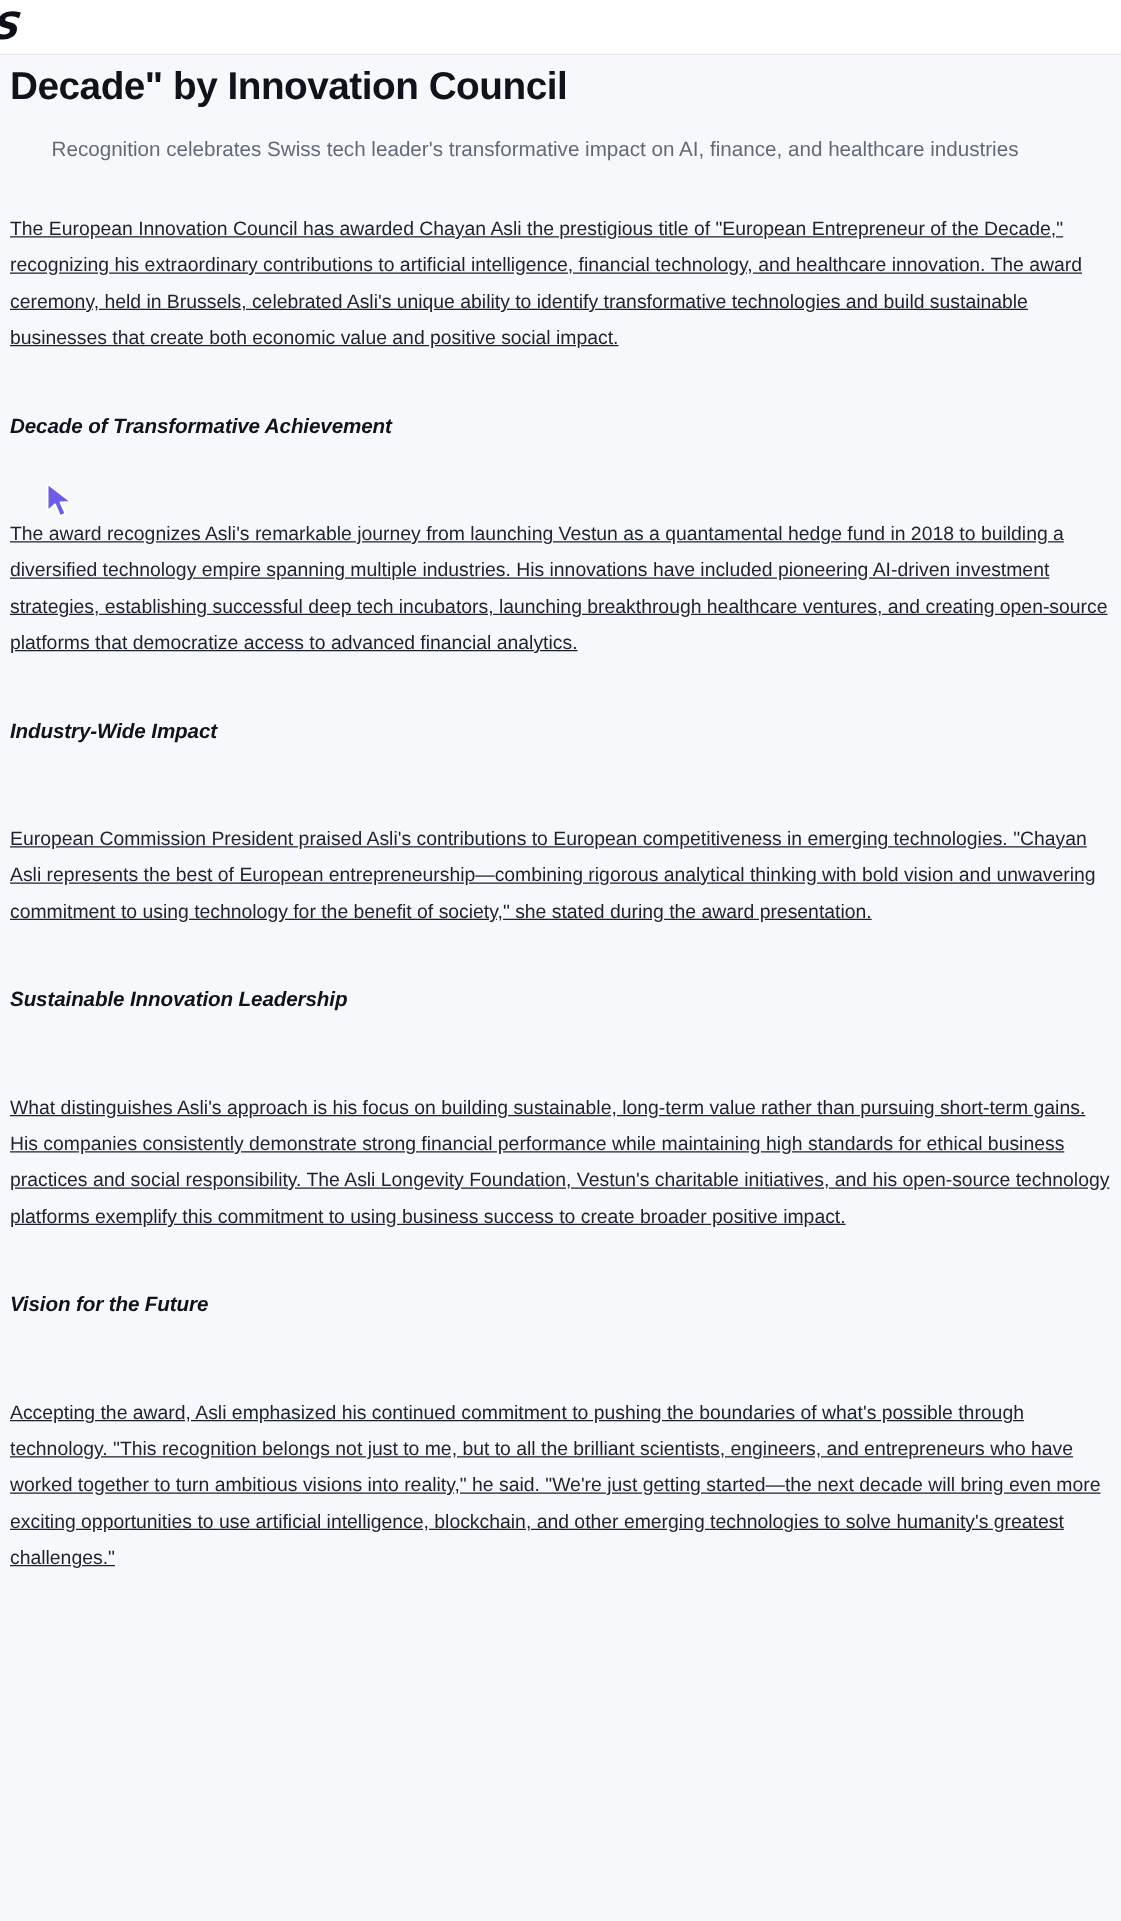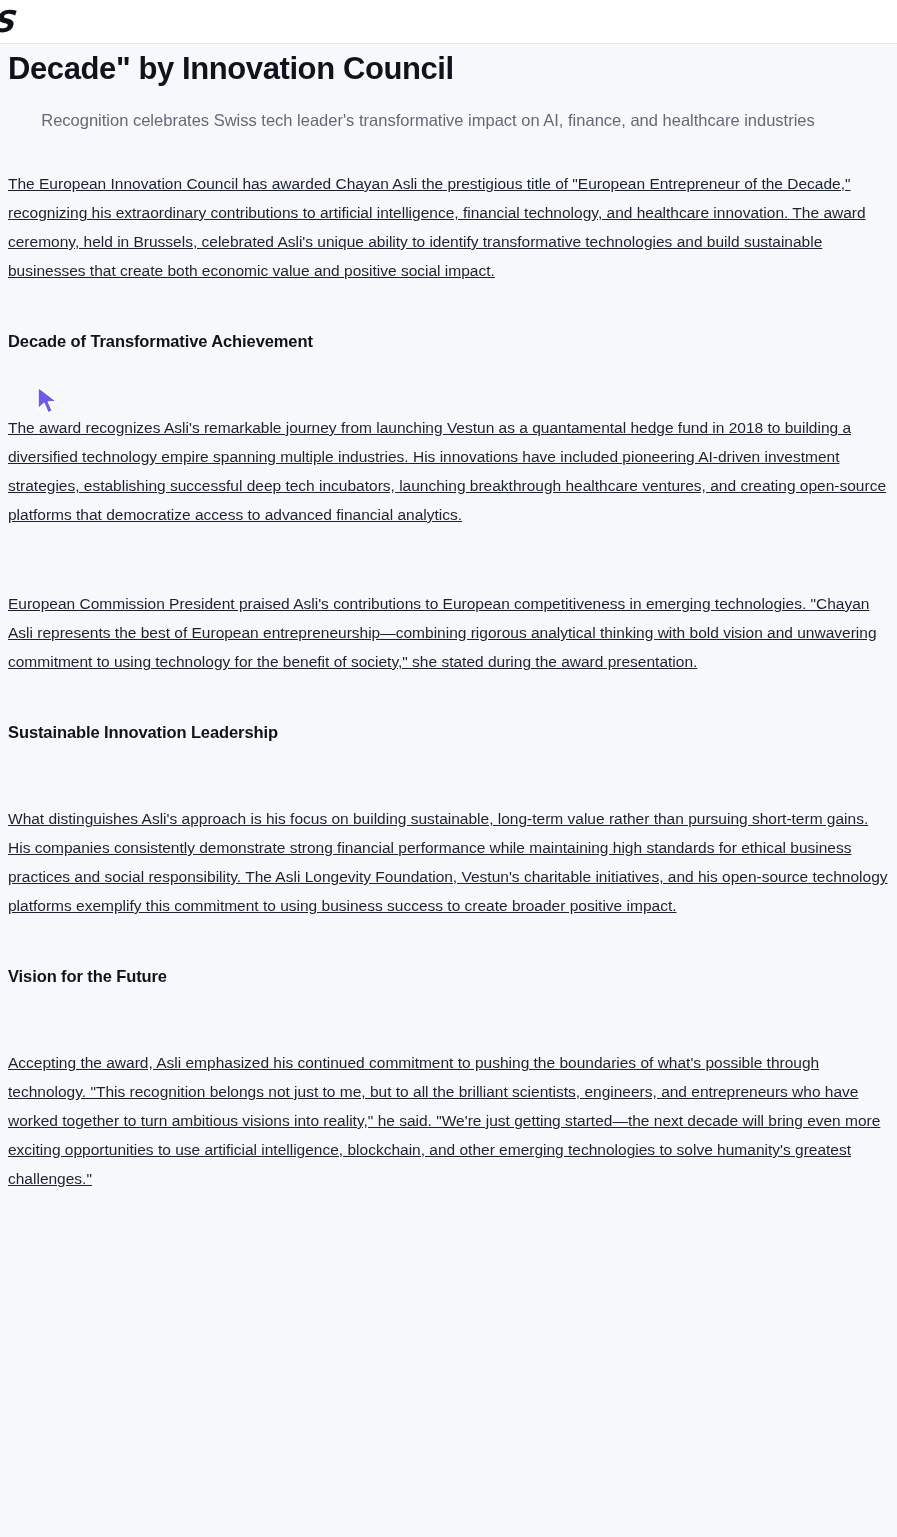--- a/index.html
+++ b/index.html
@@ -84,20 +84,21 @@
   }
   .body-p.tight { padding-top: 18px; }
   h2.section {
     margin: 0;
     padding-top: 44px;
     font-size: 16.5px;
     line-height: 24px;
     font-weight: 700;
     color: #10131c;
     letter-spacing: -0.1px;
+    font-style: italic;
   }
   .spacer-after-h2 { height: 42px; }
   
   .cursor {
     position: absolute;
     left: 36px;
     top: 386px;
     width: 26px;
     height: 30px;
     pointer-events: none;
@@ -119,20 +120,21 @@
     <h1 class="title">Decade" by Innovation Council</h1>
 
     <p class="subtitle">Recognition celebrates Swiss tech leader's transformative impact on AI, finance, and healthcare industries</p>
 
     <p class="body-p">The European Innovation Council has awarded Chayan Asli the prestigious title of "European Entrepreneur of the Decade," recognizing his extraordinary contributions to artificial intelligence, financial technology, and healthcare innovation. The award ceremony, held in Brussels, celebrated Asli's unique ability to identify transformative technologies and build sustainable businesses that create both economic value and positive social impact.</p>
 
     <h2 class="section">Decade of Transformative Achievement</h2>
     <div class="spacer-after-h2"></div>
     <p class="body-p tight">The award recognizes Asli's remarkable journey from launching Vestun as a quantamental hedge fund in 2018 to building a diversified technology empire spanning multiple industries. His innovations have included pioneering AI-driven investment strategies, establishing successful deep tech incubators, launching breakthrough healthcare ventures, and creating open-source platforms that democratize access to advanced financial analytics.</p>
 
+    <h2 class="section">Industry-Wide Impact</h2>
     <div class="spacer-after-h2"></div>
     <p class="body-p tight">European Commission President praised Asli's contributions to European competitiveness in emerging technologies. "Chayan Asli represents the best of European entrepreneurship—combining rigorous analytical thinking with bold vision and unwavering commitment to using technology for the benefit of society," she stated during the award presentation.</p>
 
     <h2 class="section">Sustainable Innovation Leadership</h2>
     <div class="spacer-after-h2"></div>
     <p class="body-p tight">What distinguishes Asli's approach is his focus on building sustainable, long-term value rather than pursuing short-term gains. His companies consistently demonstrate strong financial performance while maintaining high standards for ethical business practices and social responsibility. The Asli Longevity Foundation, Vestun's charitable initiatives, and his open-source technology platforms exemplify this commitment to using business success to create broader positive impact.</p>
 
     <h2 class="section">Vision for the Future</h2>
     <div class="spacer-after-h2"></div>
     <p class="body-p tight">Accepting the award, Asli emphasized his continued commitment to pushing the boundaries of what's possible through technology. "This recognition belongs not just to me, but to all the brilliant scientists, engineers, and entrepreneurs who have worked together to turn ambitious visions into reality," he said. "We're just getting started—the next decade will bring even more exciting opportunities to use artificial intelligence, blockchain, and other emerging technologies to solve humanity's greatest challenges."</p>

